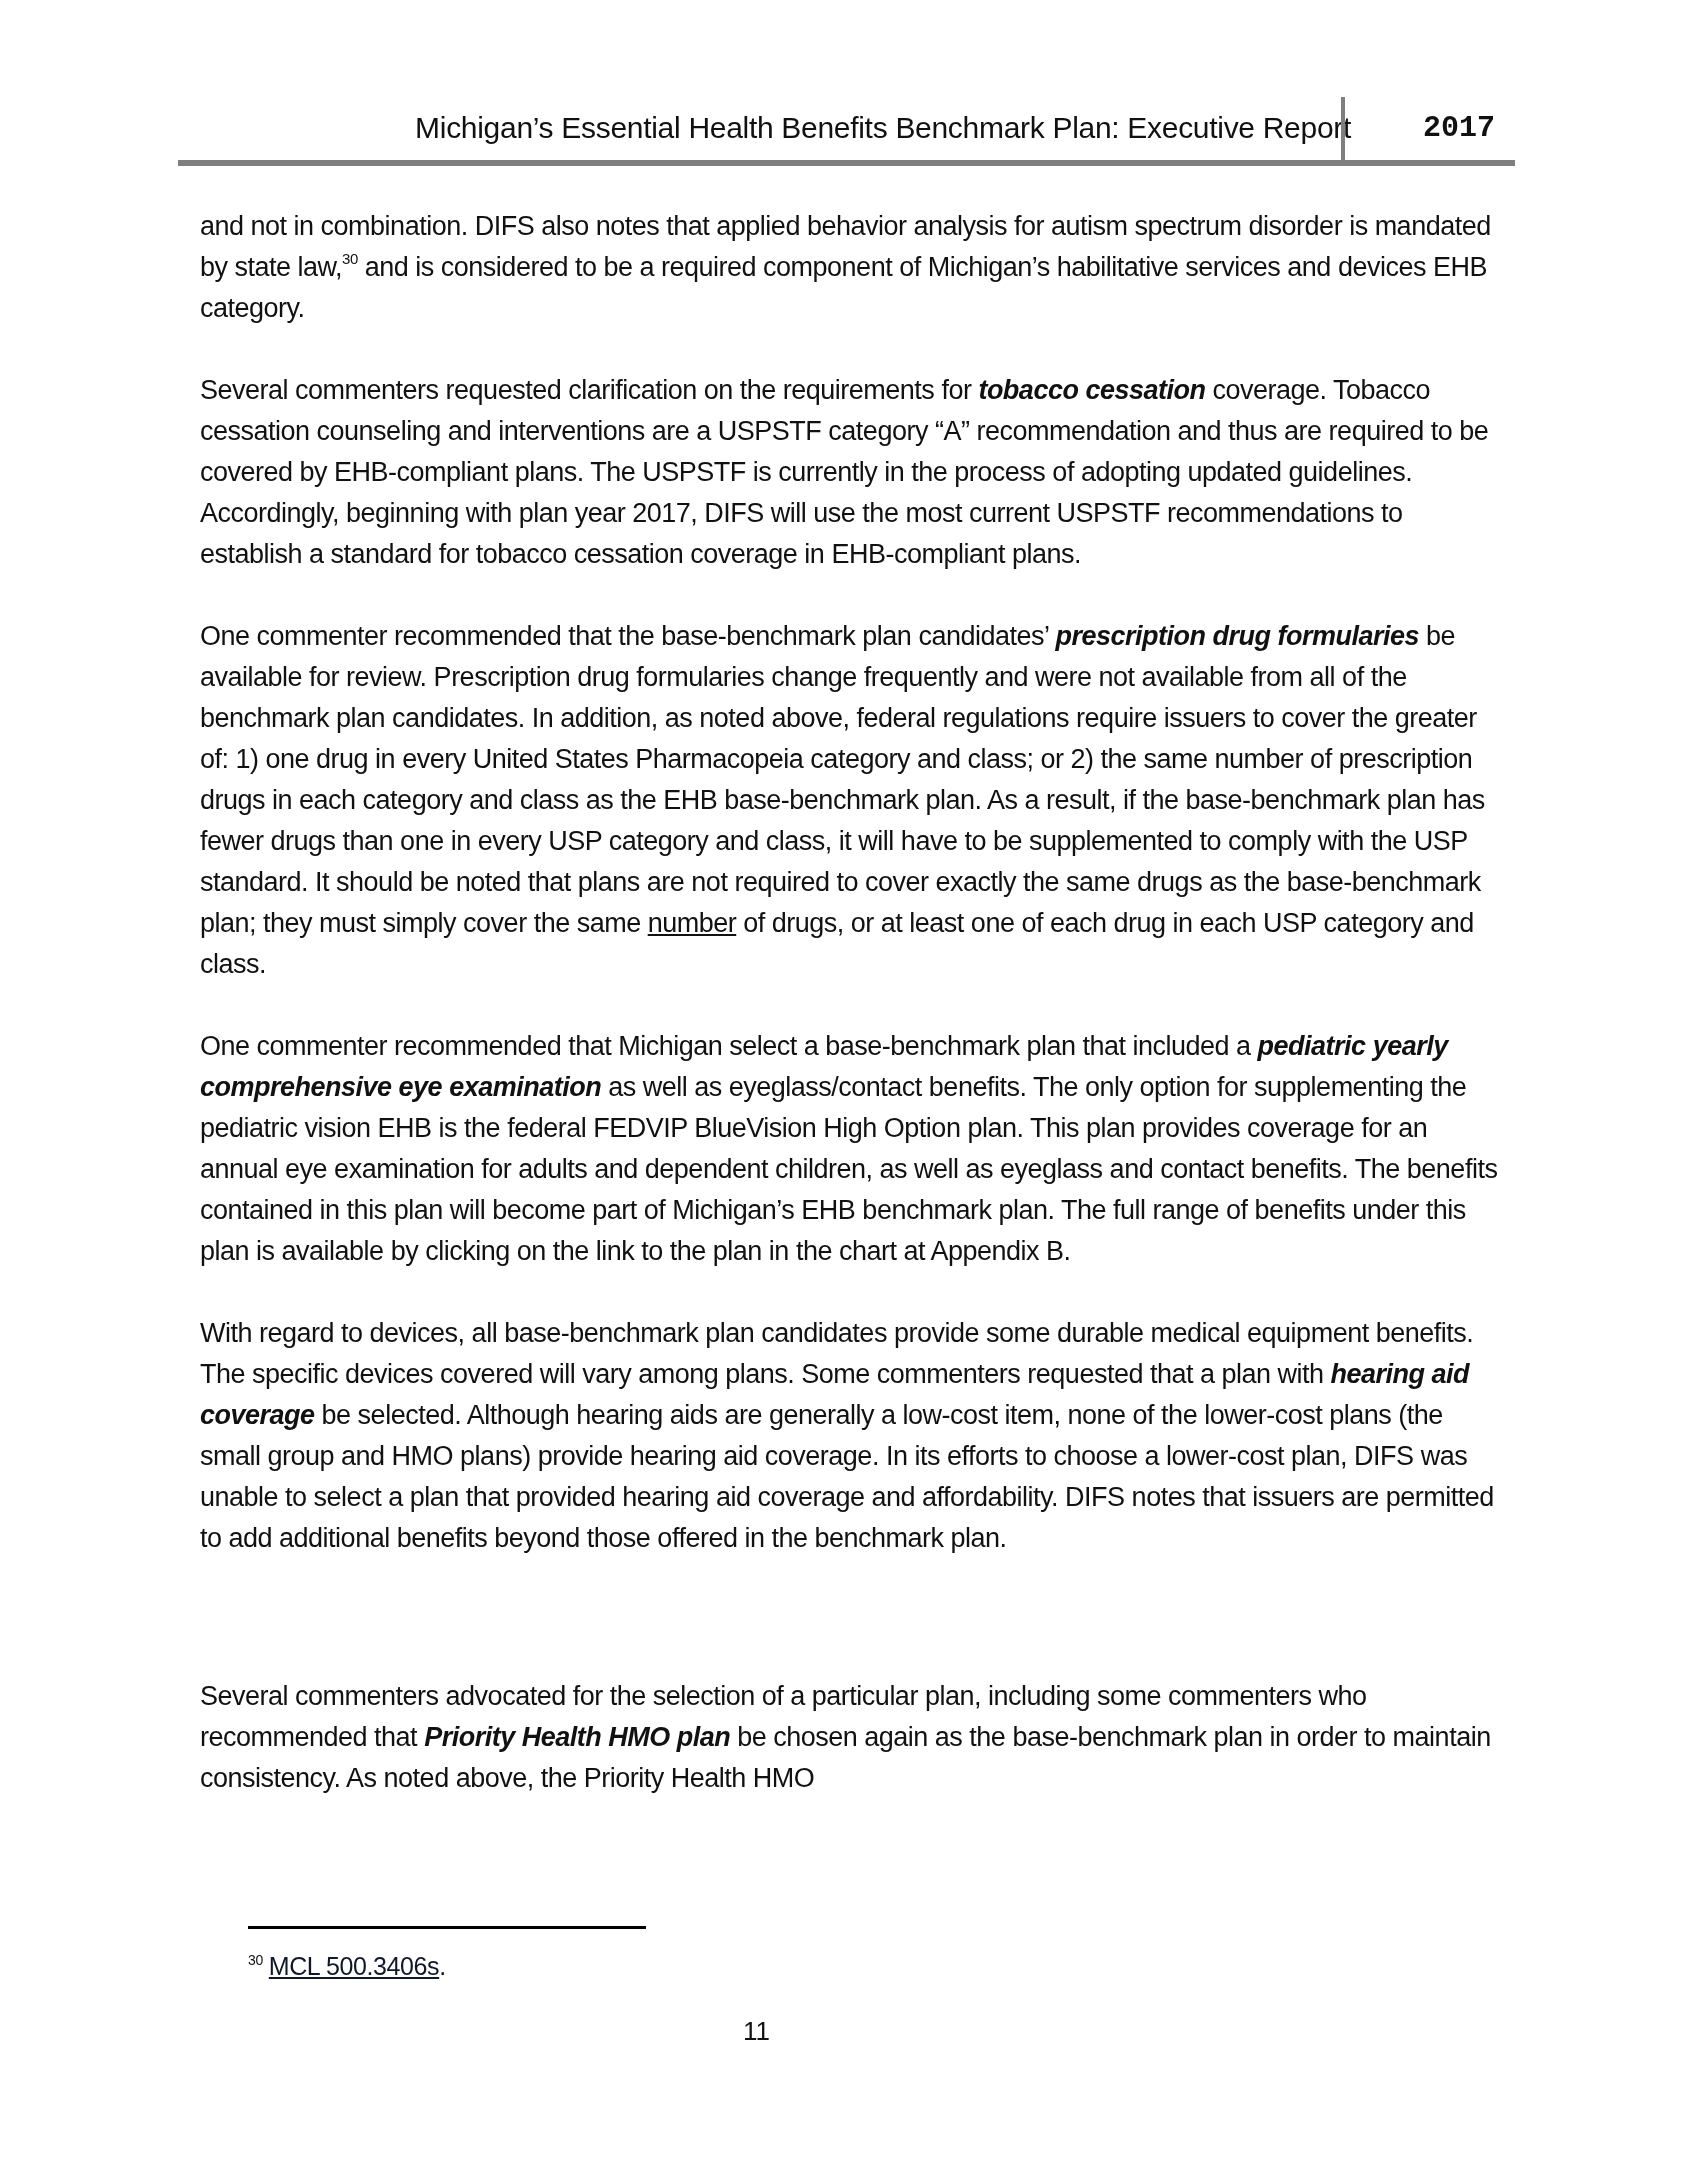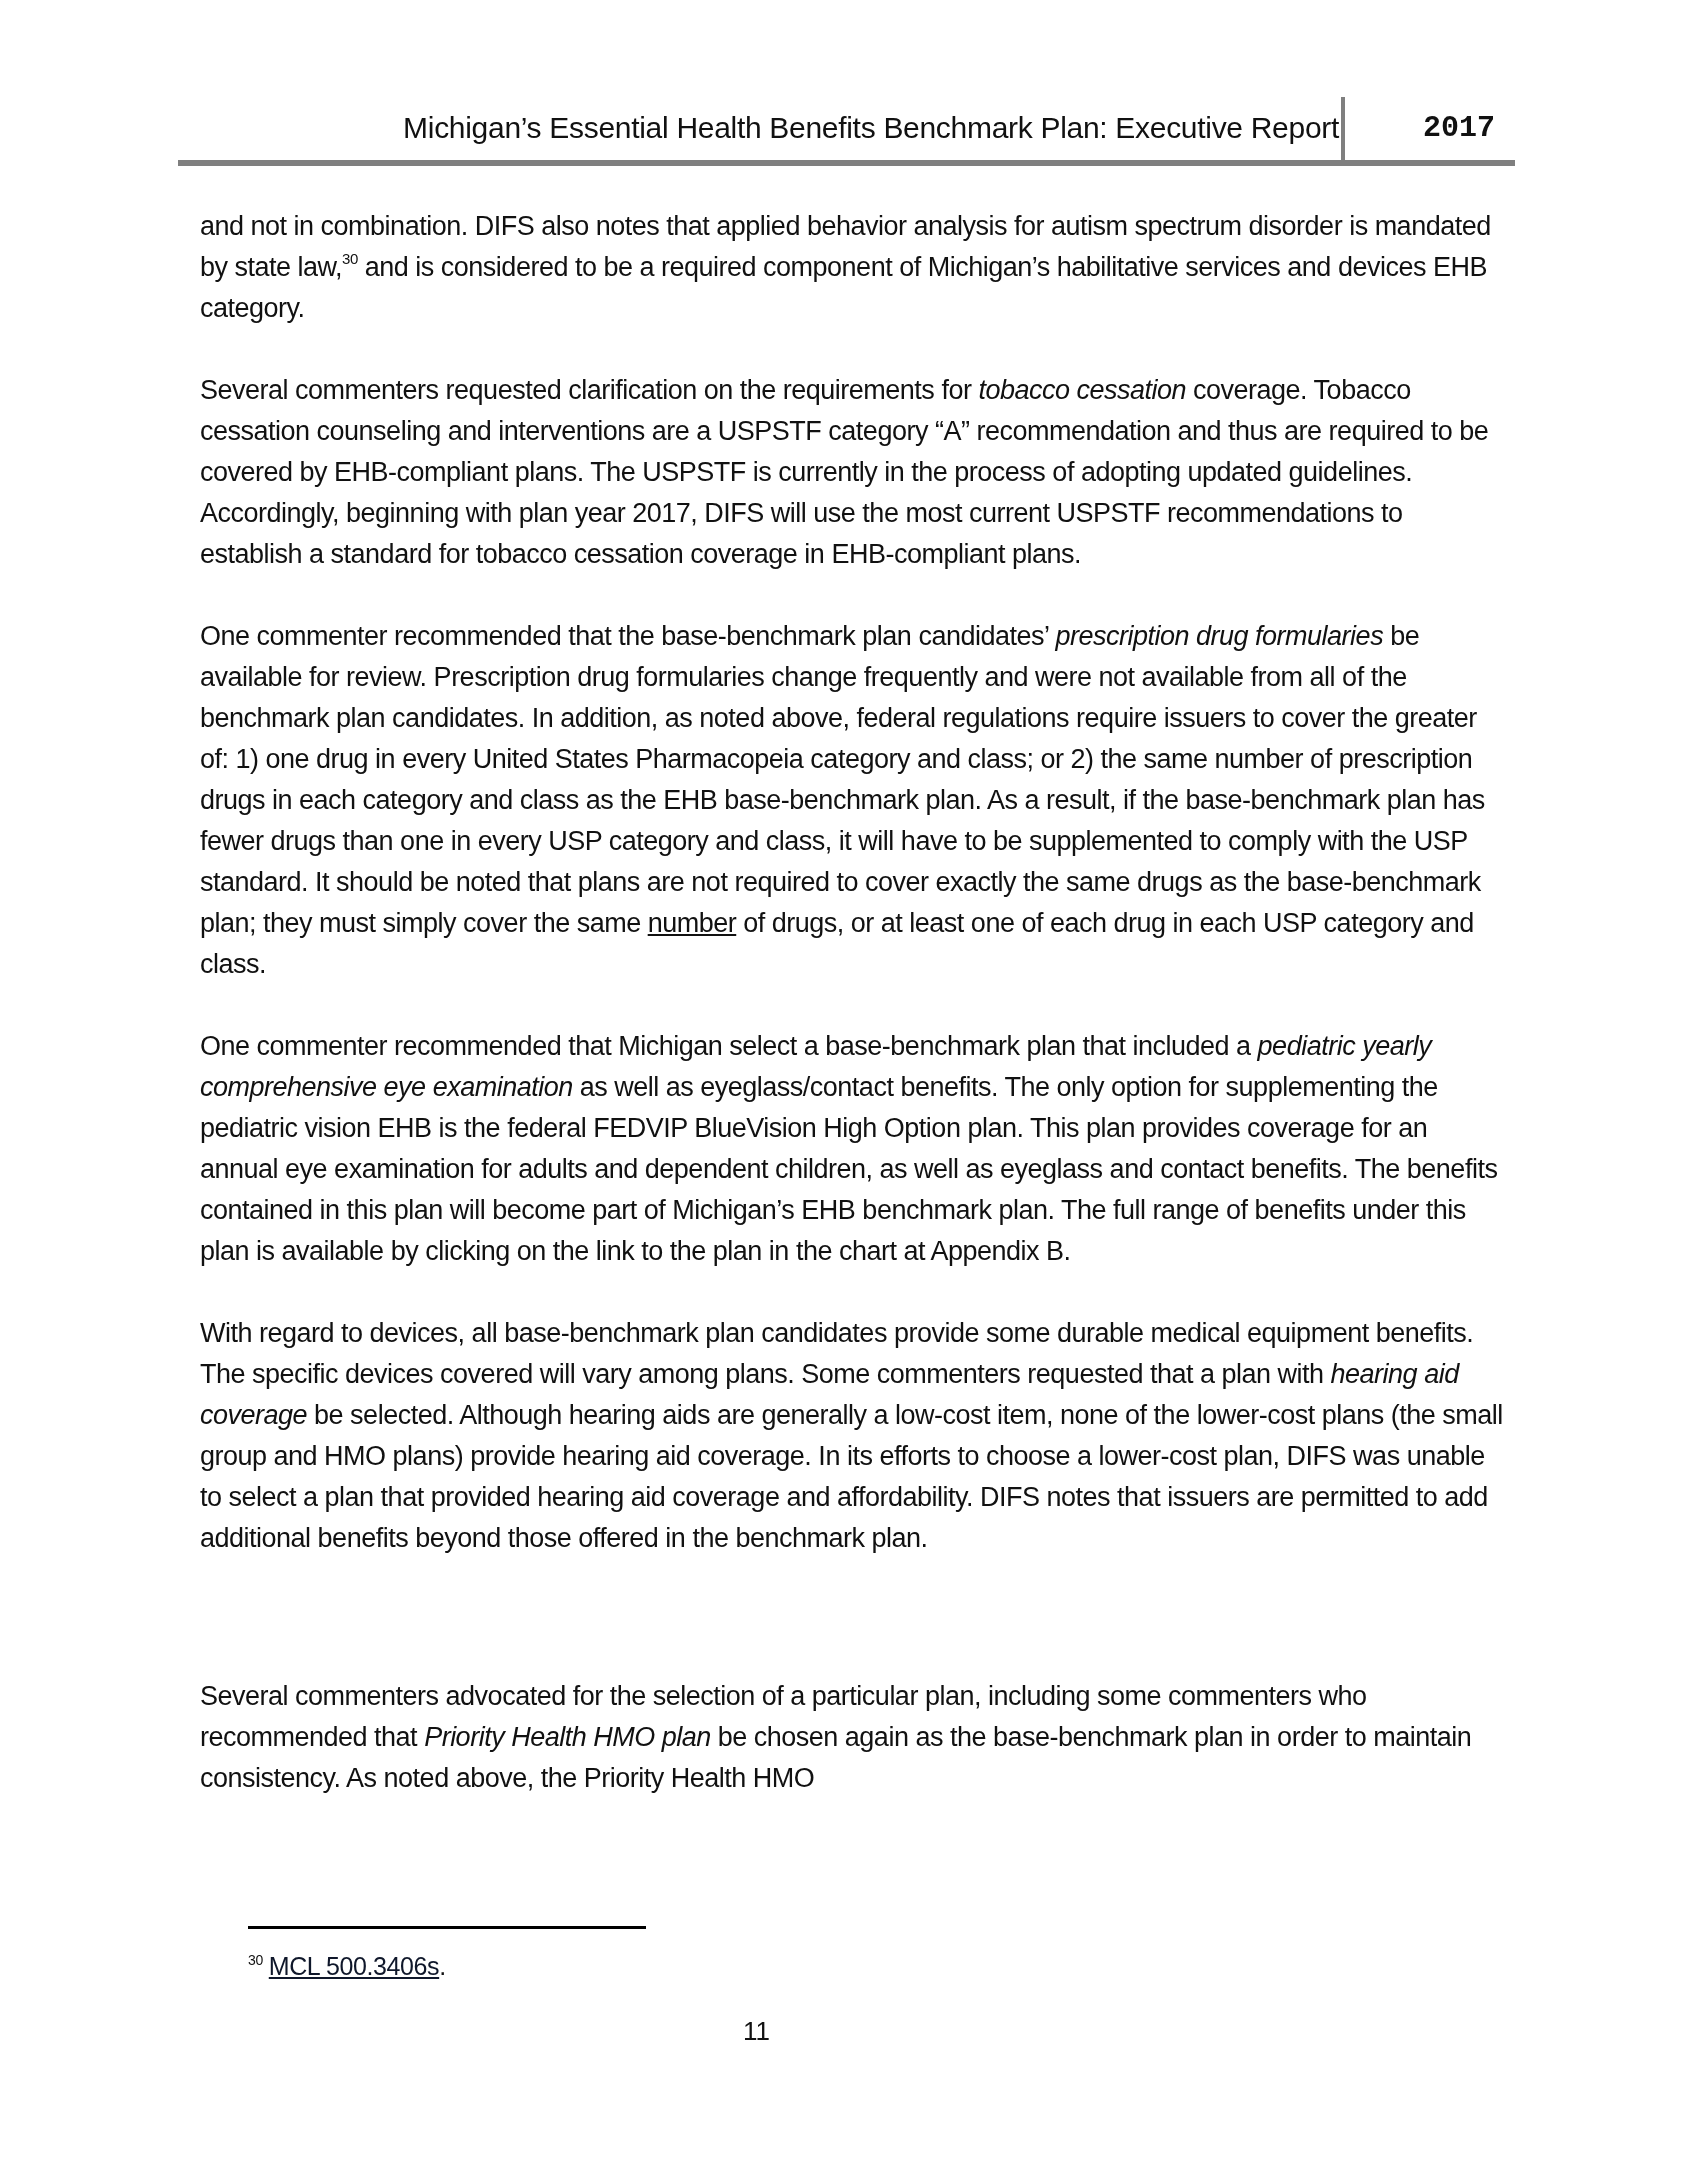--- a/index.html
+++ b/index.html
@@ -1,26 +1,26 @@
 <!DOCTYPE html>
 <html><head>
 <meta charset="utf-8">
 <style>
   html, body { margin: 0; padding: 0; background: #ffffff; }
   body { width: 1683px; height: 2178px; position: relative; overflow: hidden;
          font-family: "Liberation Sans", sans-serif; color: #111; }
   .header { position: absolute; left: 178px; top: 103px; width: 1337px; height: 61px; }
-  .header-title { position: absolute; right: 176px; top: 8px; font-size: 30px; letter-spacing: -0.3px; }
+  .header-title { position: absolute; right: 164px; top: 8px; font-size: 30px; letter-spacing: -0.3px; }
   .header-vbar { position: absolute; left: 1163px; top: -6px; width: 4px; height: 65px; background: #7f7f7f; }
   .header-year { position: absolute; right: 20px; top: 8px; font-size: 30px; font-weight: bold; font-family: Liberation Mono, monospace; }
   .header-rule { position: absolute; left: 178px; top: 160px; width: 1337px; height: 6px; background: #7f7f7f; }
   .body { position: absolute; left: 200px; top: 206px; width: 1307px; font-size: 27px; line-height: 41px; letter-spacing: -0.5px; }
   .para { margin: 0 0 41px 0; }
   .para.extra { margin-top: 117px; }
-  .bi { font-weight: normal; font-style: italic; }
+  .bi { font-weight: bold; font-style: italic; }
   .u { text-decoration: underline; }
   sup { font-size: 15px; line-height: 0; vertical-align: 12px; text-align: right; }
   .fn-rule { position: absolute; left: 248px; top: 1926px; width: 398px; height: 3px; background: #000; }
   .fn { position: absolute; left: 248px; top: 1952px; font-size: 25px; letter-spacing: -0.4px; }
   .fn sup { font-size: 14px; vertical-align: 10px; margin-right: 6px; }
   .fn a { color: #0f172a; text-decoration: underline; }
   .page-num { position: absolute; left: 0; width: 1513px; top: 2016px; text-align: center; font-size: 26px; }
 </style>
 </head>
 <body>

